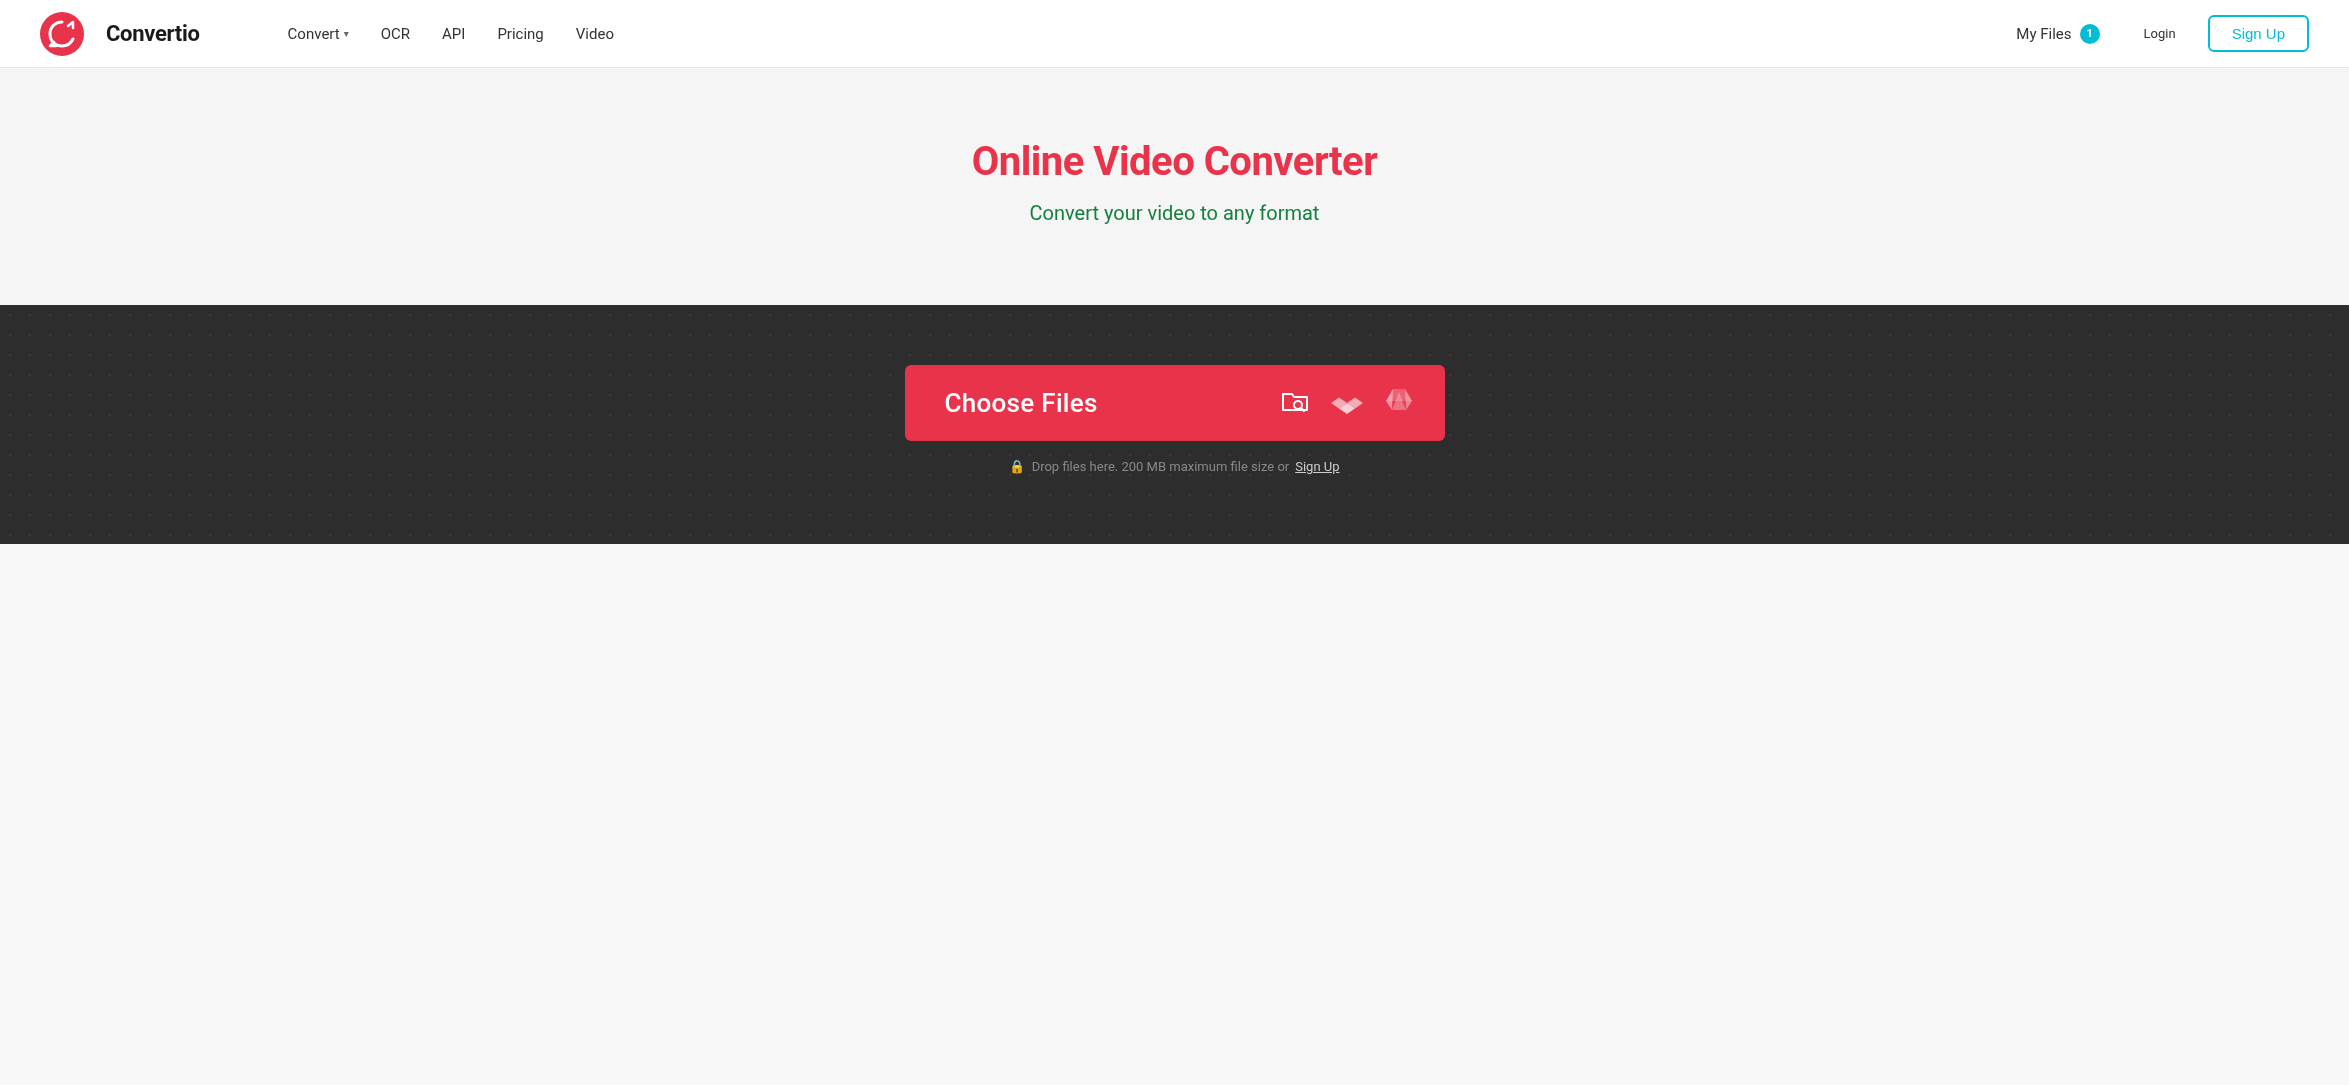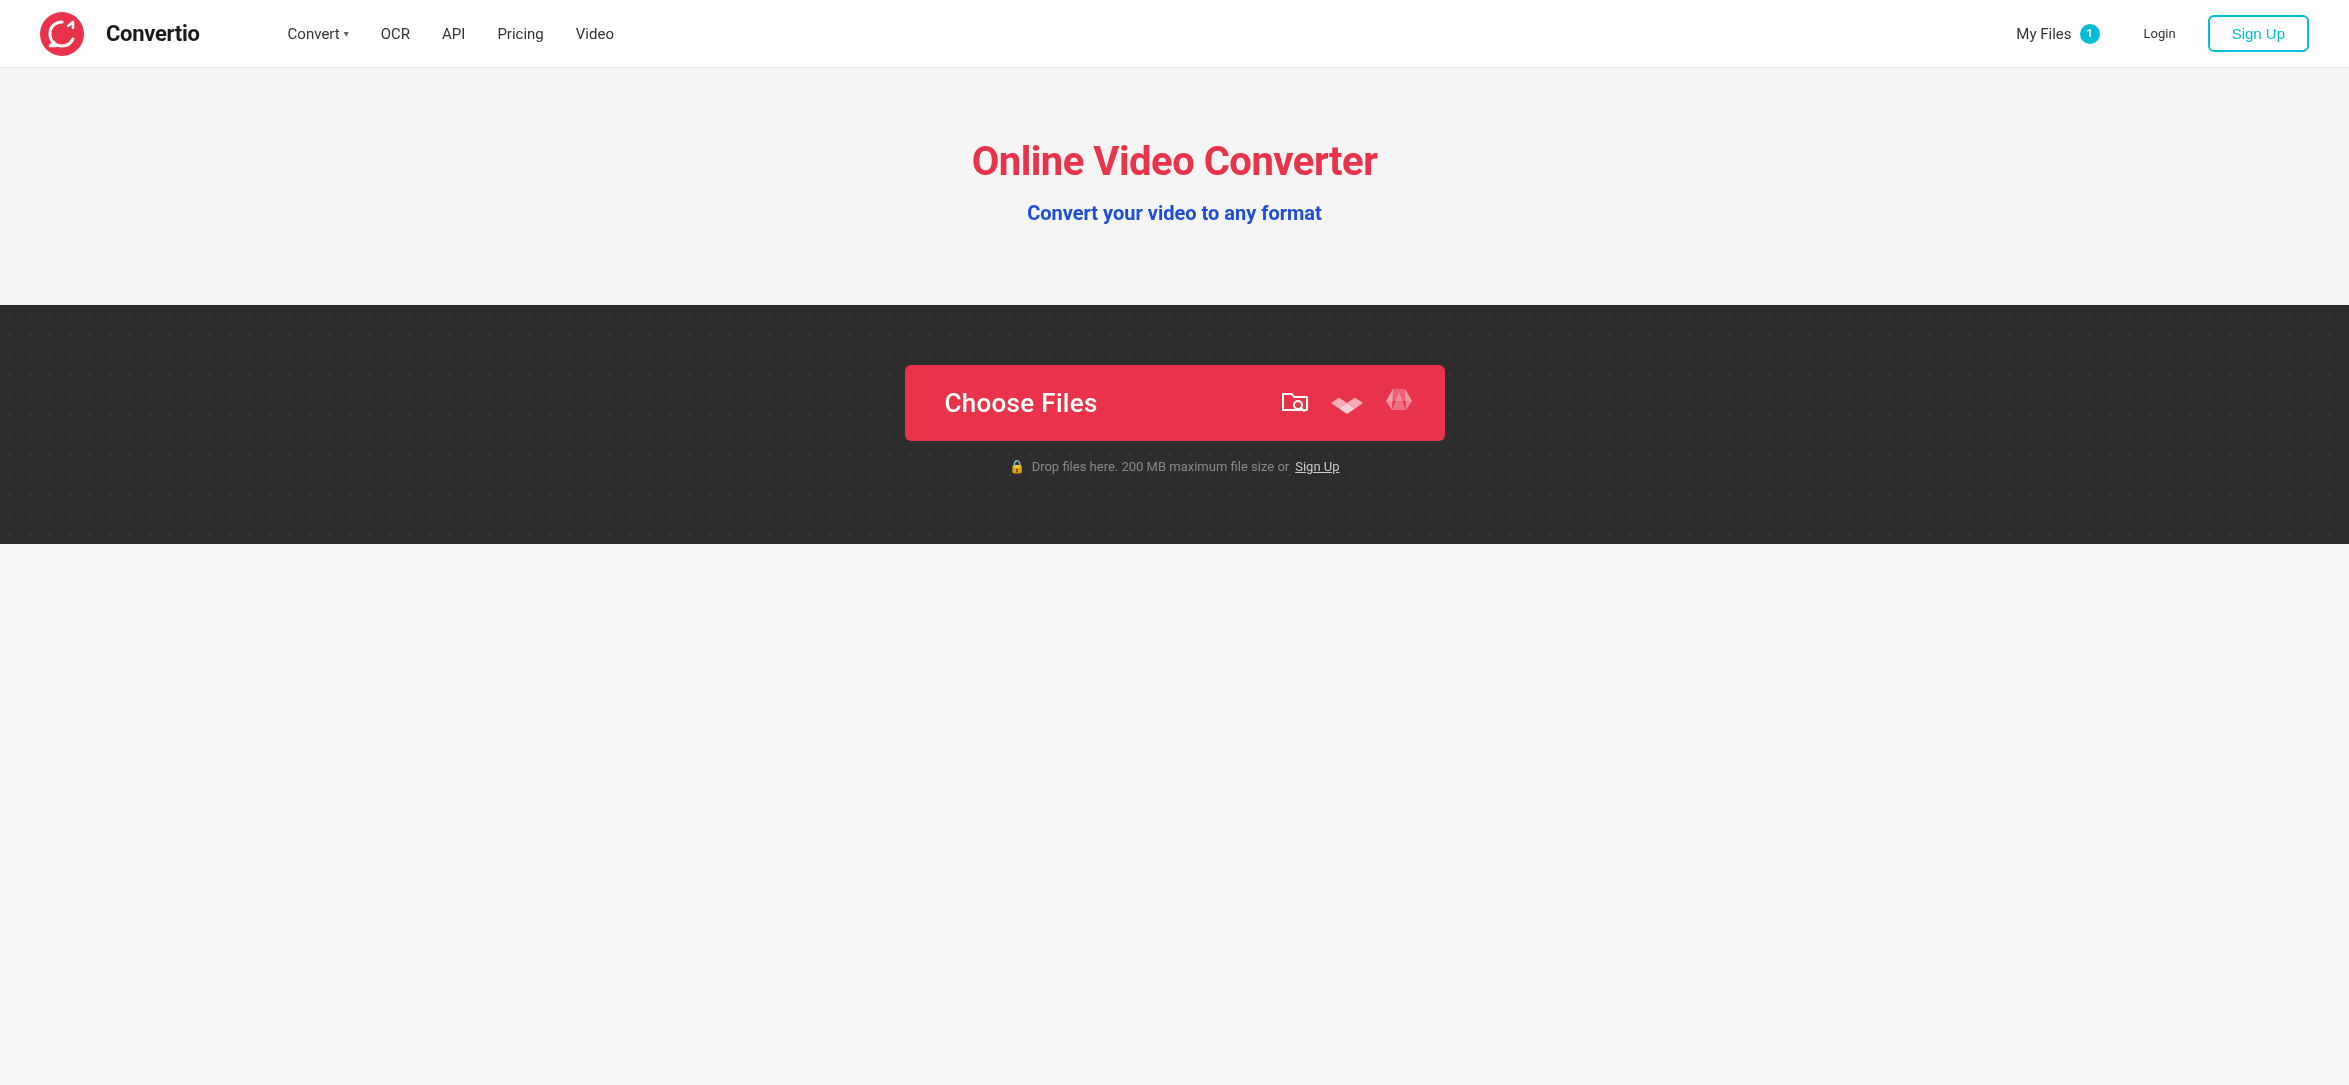--- a/index.html
+++ b/index.html
@@ -109,22 +109,22 @@
     }
     .hero-title {
       font-size: 40px;
       font-weight: 700;
       color: #e8334a;
       margin-bottom: 16px;
       letter-spacing: -0.5px;
     }
     .hero-subtitle {
       font-size: 20px;
-      color: #1d4ed8;
-      font-weight: 700;
+      color: #15803d;
+      font-weight: 400;
     }
 
     
     .dropzone-section {
       background: #2d2d2d;
       background-image: radial-gradient(circle, #3a3a3a 1px, transparent 1px);
       background-size: 20px 20px;
       padding: 60px 20px 70px;
       display: flex;
       flex-direction: column;

